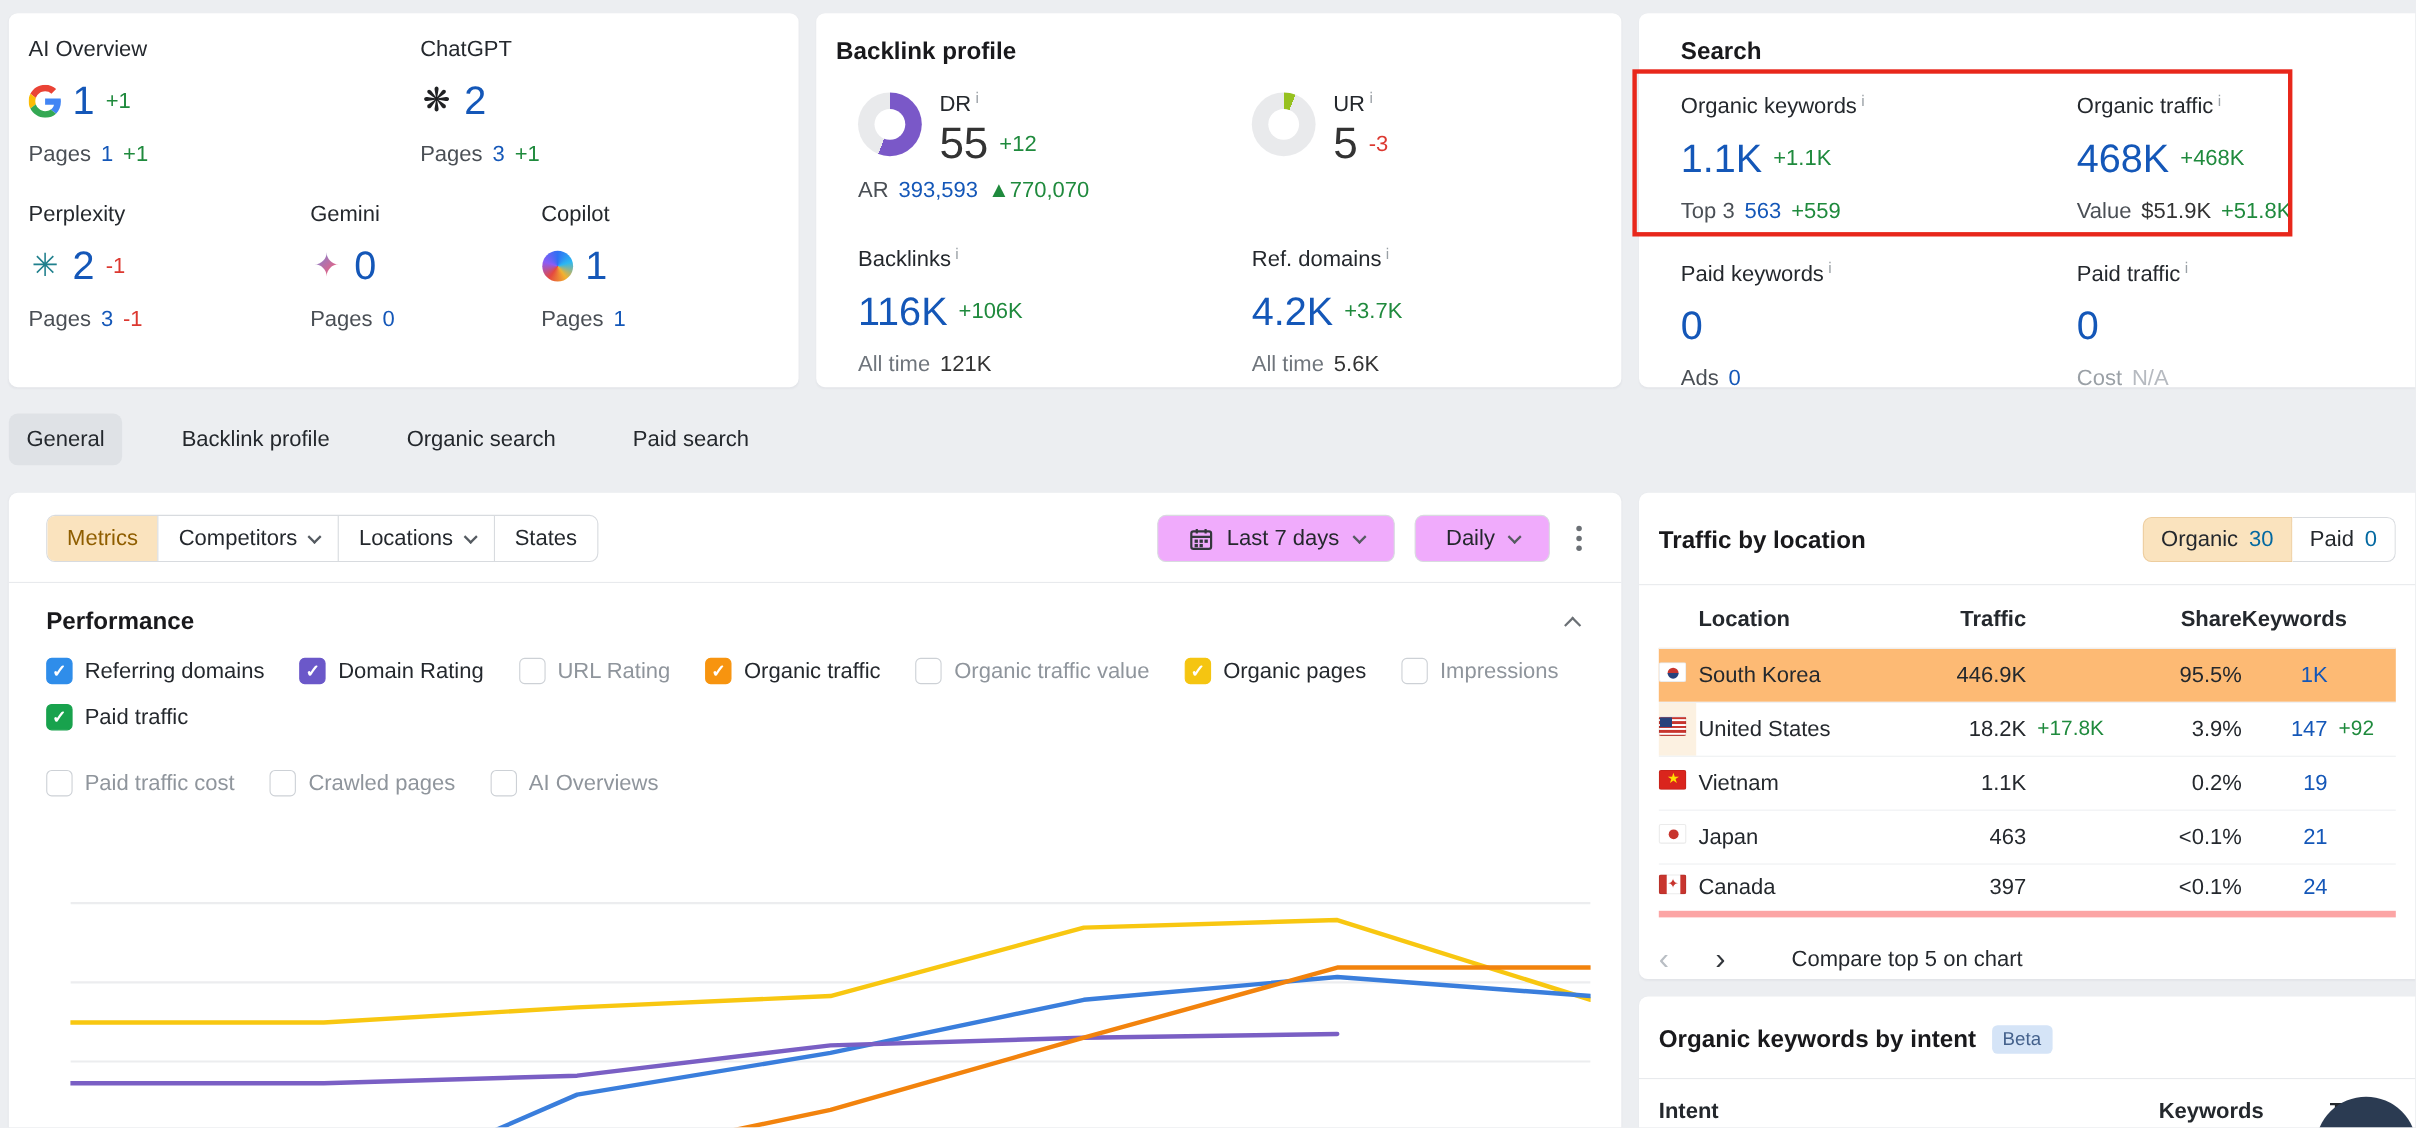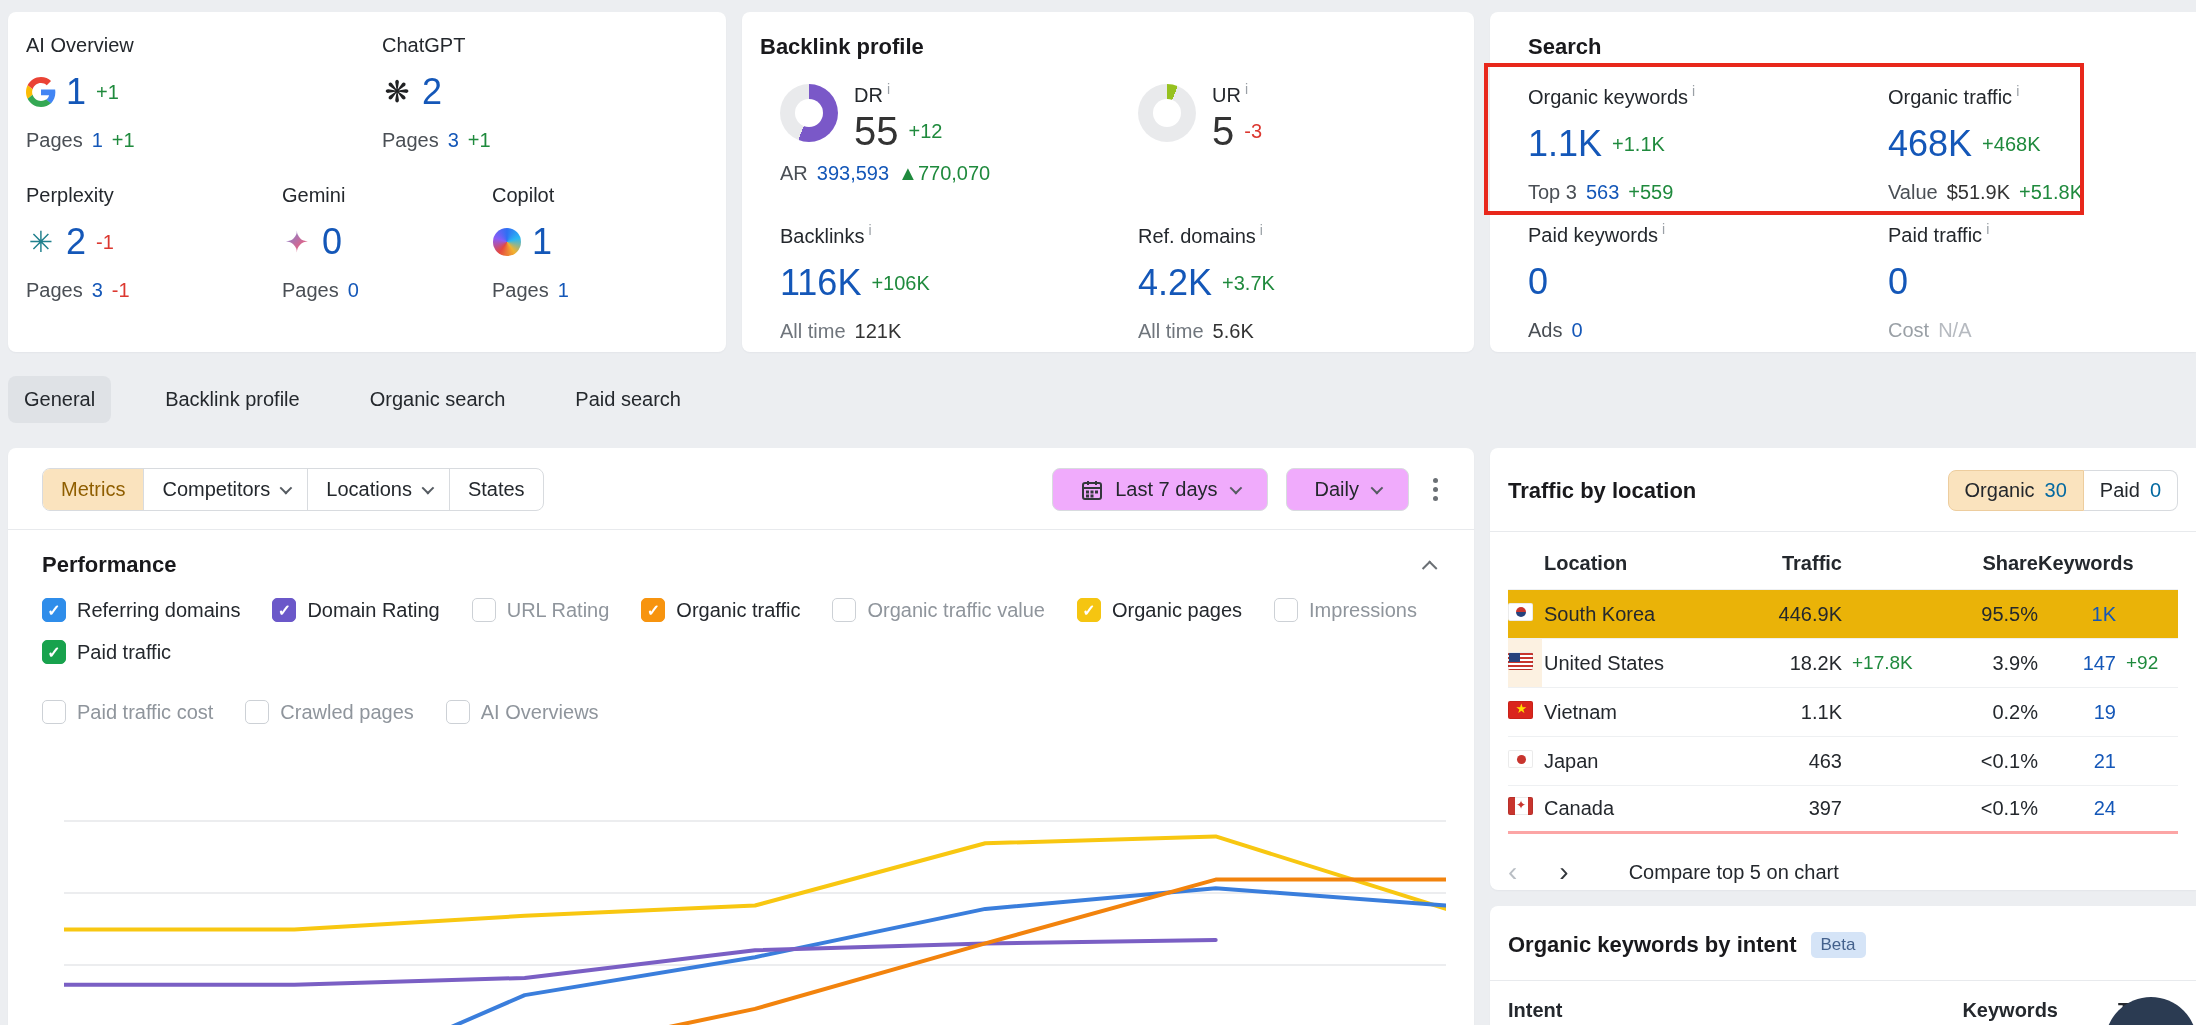--- a/index.html
+++ b/index.html
@@ -89,21 +89,21 @@
   .mini-tabs { display:flex; font-size:20px; }
   .mini-tab { padding:8px 16px; border:1px solid #D8DBDF; background:#fff; display:flex; gap:10px; cursor:pointer; }
   .mini-tab:first-child { border-radius:8px 0 0 8px; }
   .mini-tab:last-child { border-radius:0 8px 8px 0; border-left:none; }
   .mini-tab.sel { background:#FAE3BE; border-color:#EDCD9E; }
   .mini-tab .cnt { color:#0369a1; }
 
   .loc-grid { display:grid; grid-template-columns:36px 1fr 110px 92px 104px 78px 62px; align-items:center; font-size:20px; }
   .loc-header { font-weight:700; padding:20px 0 14px; }
   .loc-row { height:49px; border-top:1px solid #EEF0F2; position:relative; }
-  .loc-row.hl { background:#eab308; }
+  .loc-row.hl { background:#fdba74; }
   .loc-row.edge::before { content:""; position:absolute; left:0; top:0; width:34px; height:100%; background:#FCF1E1; }
   .ra { text-align:right; }
   .dcell { padding-left:10px; font-size:19px; }
   .flag { width:25px; height:18px; border-radius:2px; display:inline-block; position:relative; overflow:hidden; border:1px solid rgba(0,0,0,.08); }
   .flag.kr { background:#fff; } .flag.kr::after{ content:""; position:absolute; left:7px; top:3.5px; width:10px; height:10px; border-radius:50%; background:linear-gradient(180deg,#C8352E 50%,#27427C 50%); }
   .flag.us { background:repeating-linear-gradient(180deg,#C8352E 0 2px,#fff 2px 4px); } .flag.us::after{ content:""; position:absolute; left:0; top:0; width:11px; height:9px; background:#27427C; }
   .flag.vn { background:#DA251D; } .flag.vn::after{ content:"★"; position:absolute; left:6.5px; top:-1px; color:#FFDE00; font-size:13px; }
   .flag.jp { background:#fff; } .flag.jp::after{ content:""; position:absolute; left:8px; top:4px; width:9px; height:9px; border-radius:50%; background:#C8352E; }
   .flag.ca { background:linear-gradient(90deg,#C8352E 0 6px,#fff 6px 19px,#C8352E 19px 100%); } .flag.ca::after{ content:"✦"; position:absolute; left:7px; top:0px; color:#C8352E; font-size:12px; }
 
@@ -288,21 +288,21 @@
             <span class="metric-delta pos">+468K</span>
           </div>
           <div class="metric-sub">
               <span>Value</span>
               <span style="color:#333">$51.9K</span>
               <span class="pos">+51.8K</span>
             </div>
         </div>
       </div>
 
-      <div class="search-grid" style="margin-top:20px;">
+      <div class="search-grid" style="margin-top:34px;">
         <div>
           <div class="metric-label"><span>Paid keywords</span><sup class="inf">i</sup></div>
           <div class="metric-value-row">
             <span class="metric-big">0</span>
           </div>
           <div class="metric-sub">
               <span>Ads</span>
               <span class="blue">0</span>
             </div>
         </div>
@@ -502,21 +502,21 @@
         </div>
         <div class="loc-grid loc-row">
           <span><span class="flag jp"></span></span>
           <span>Japan</span>
           <span class="ra">463</span>
           <span class="dcell pos"></span>
           <span class="ra">&lt;0.1%</span>
           <span class="ra blue">21</span>
           <span class="dcell pos"></span>
         </div>
-        <div class="loc-grid loc-row" style="border-bottom:3px solid #fca5a5;">
+        <div class="loc-grid loc-row" style="border-bottom:6px solid #fca5a5;">
           <span><span class="flag ca"></span></span>
           <span>Canada</span>
           <span class="ra">397</span>
           <span class="dcell pos"></span>
           <span class="ra">&lt;0.1%</span>
           <span class="ra blue">24</span>
           <span class="dcell pos"></span>
         </div>
 
         <div class="compare-row">

